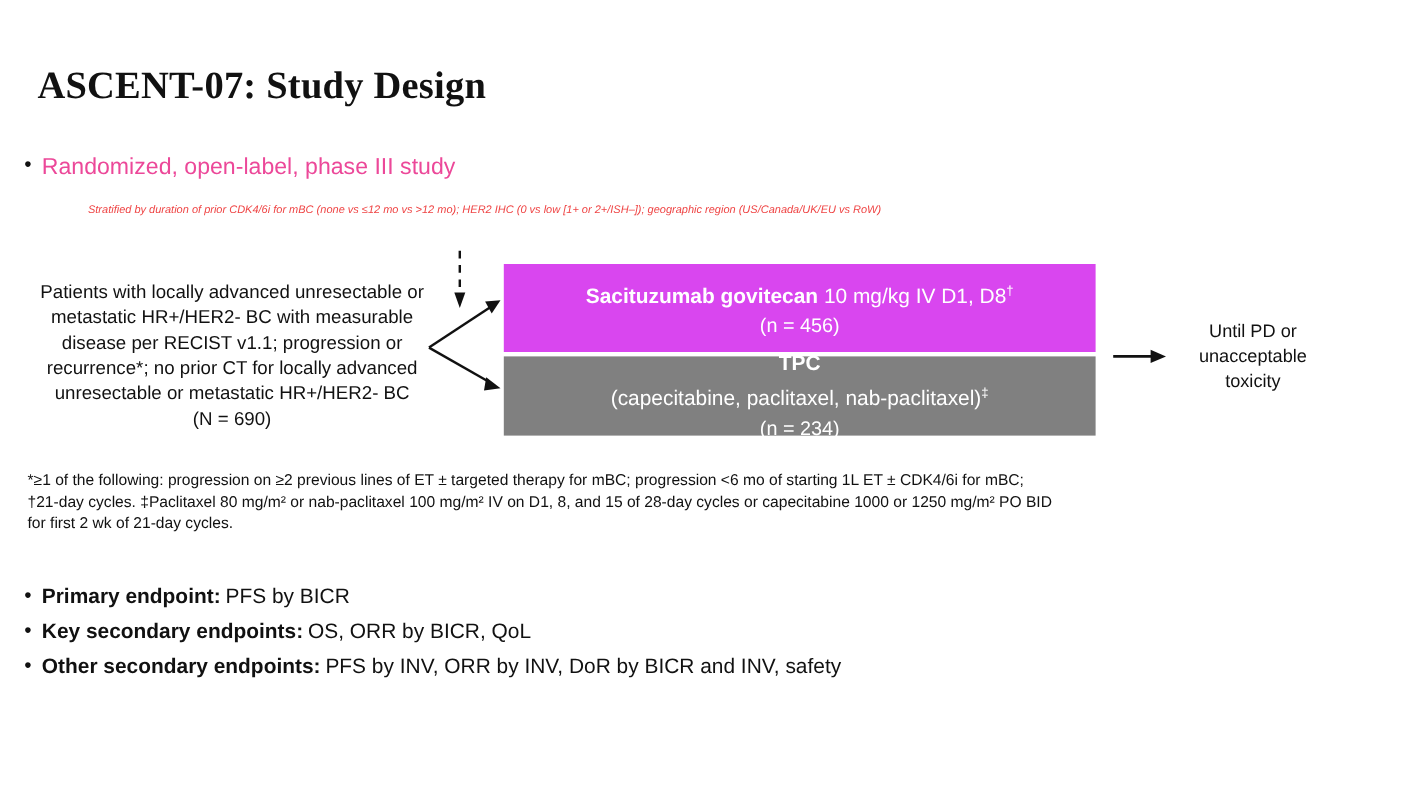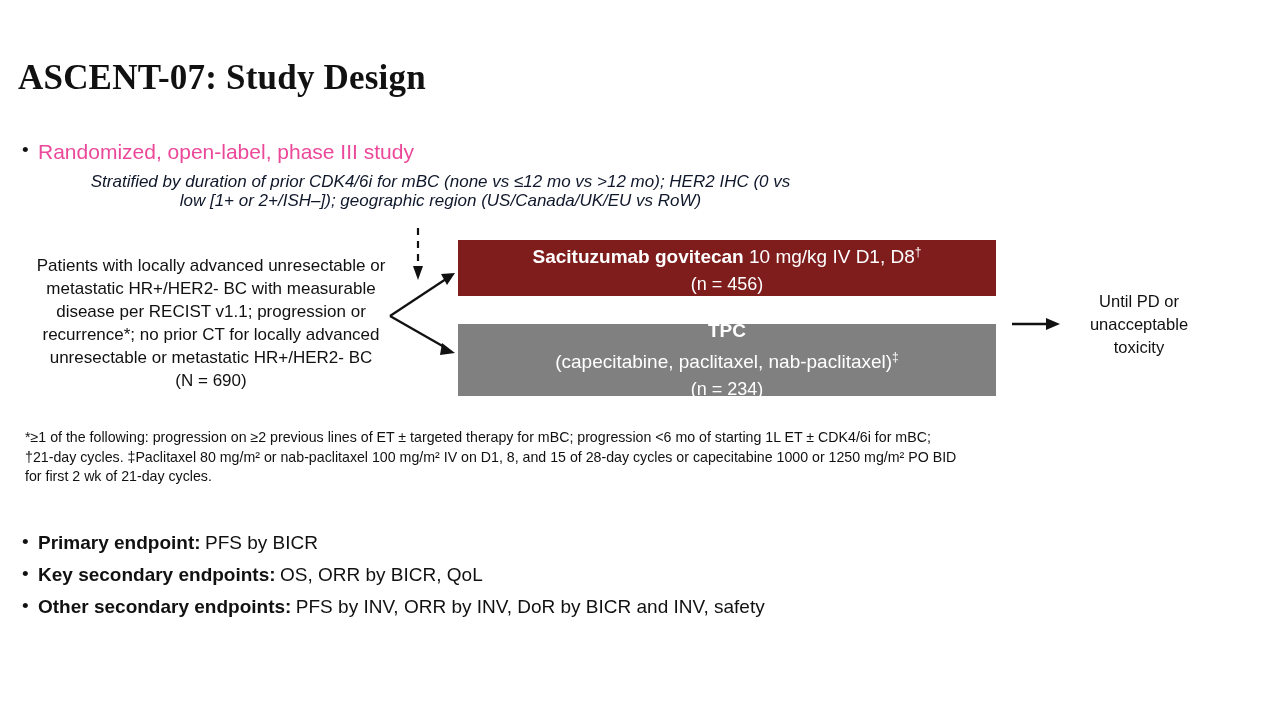--- a/index.html
+++ b/index.html
@@ -12,21 +12,21 @@
     color: #1a1a1a;
     position: relative;
     overflow: hidden;
   }
 
   .slide { position: absolute; inset: 0; }
 
   
   .title {
     position: absolute;
-    left: 18px;
+    left: 34px;
     top: 58px;
     font-family: "Liberation Serif", serif;
     font-weight: bold;
     font-size: 35px;
     letter-spacing: 0.2px;
     color: #111111;
   }
 
   
   .bullet-row {
@@ -41,27 +41,27 @@
     color: #111;
   }
 
   .lead-bullet { left: 22px; top: 140px; font-size: 21px; }
   .lead-bullet .txt { font-size: 21px; color: #ec4899; }
 
   
   .strat {
     position: absolute;
     left: 78px;
-    top: 172px;
+    top: 182px;
     width: 725px;
     text-align: center;
     font-style: italic;
-    font-size: 17px;
+    font-size: 10px;
     line-height: 19px;
-    color: #0f172a;
+    color: #ef4444;
   }
 
   
   .population {
     position: absolute;
     left: 36px;
     top: 240px;
     width: 350px;
     text-align: center;
     font-size: 17px;
@@ -76,22 +76,22 @@
     left: 458px;
     width: 538px;
     text-align: center;
     color: #ffffff;
     display: flex;
     flex-direction: column;
     justify-content: center;
   }
   .arm-sg {
     top: 240px;
-    height: 56px;
-    background: #7f1d1d;
+    height: 80px;
+    background: #d946ef;
     font-size: 19px;
     line-height: 26px;
   }
   .arm-tpc {
     top: 324px;
     height: 72px;
     background: #808080;
     font-size: 19px;
     line-height: 26px;
   }

